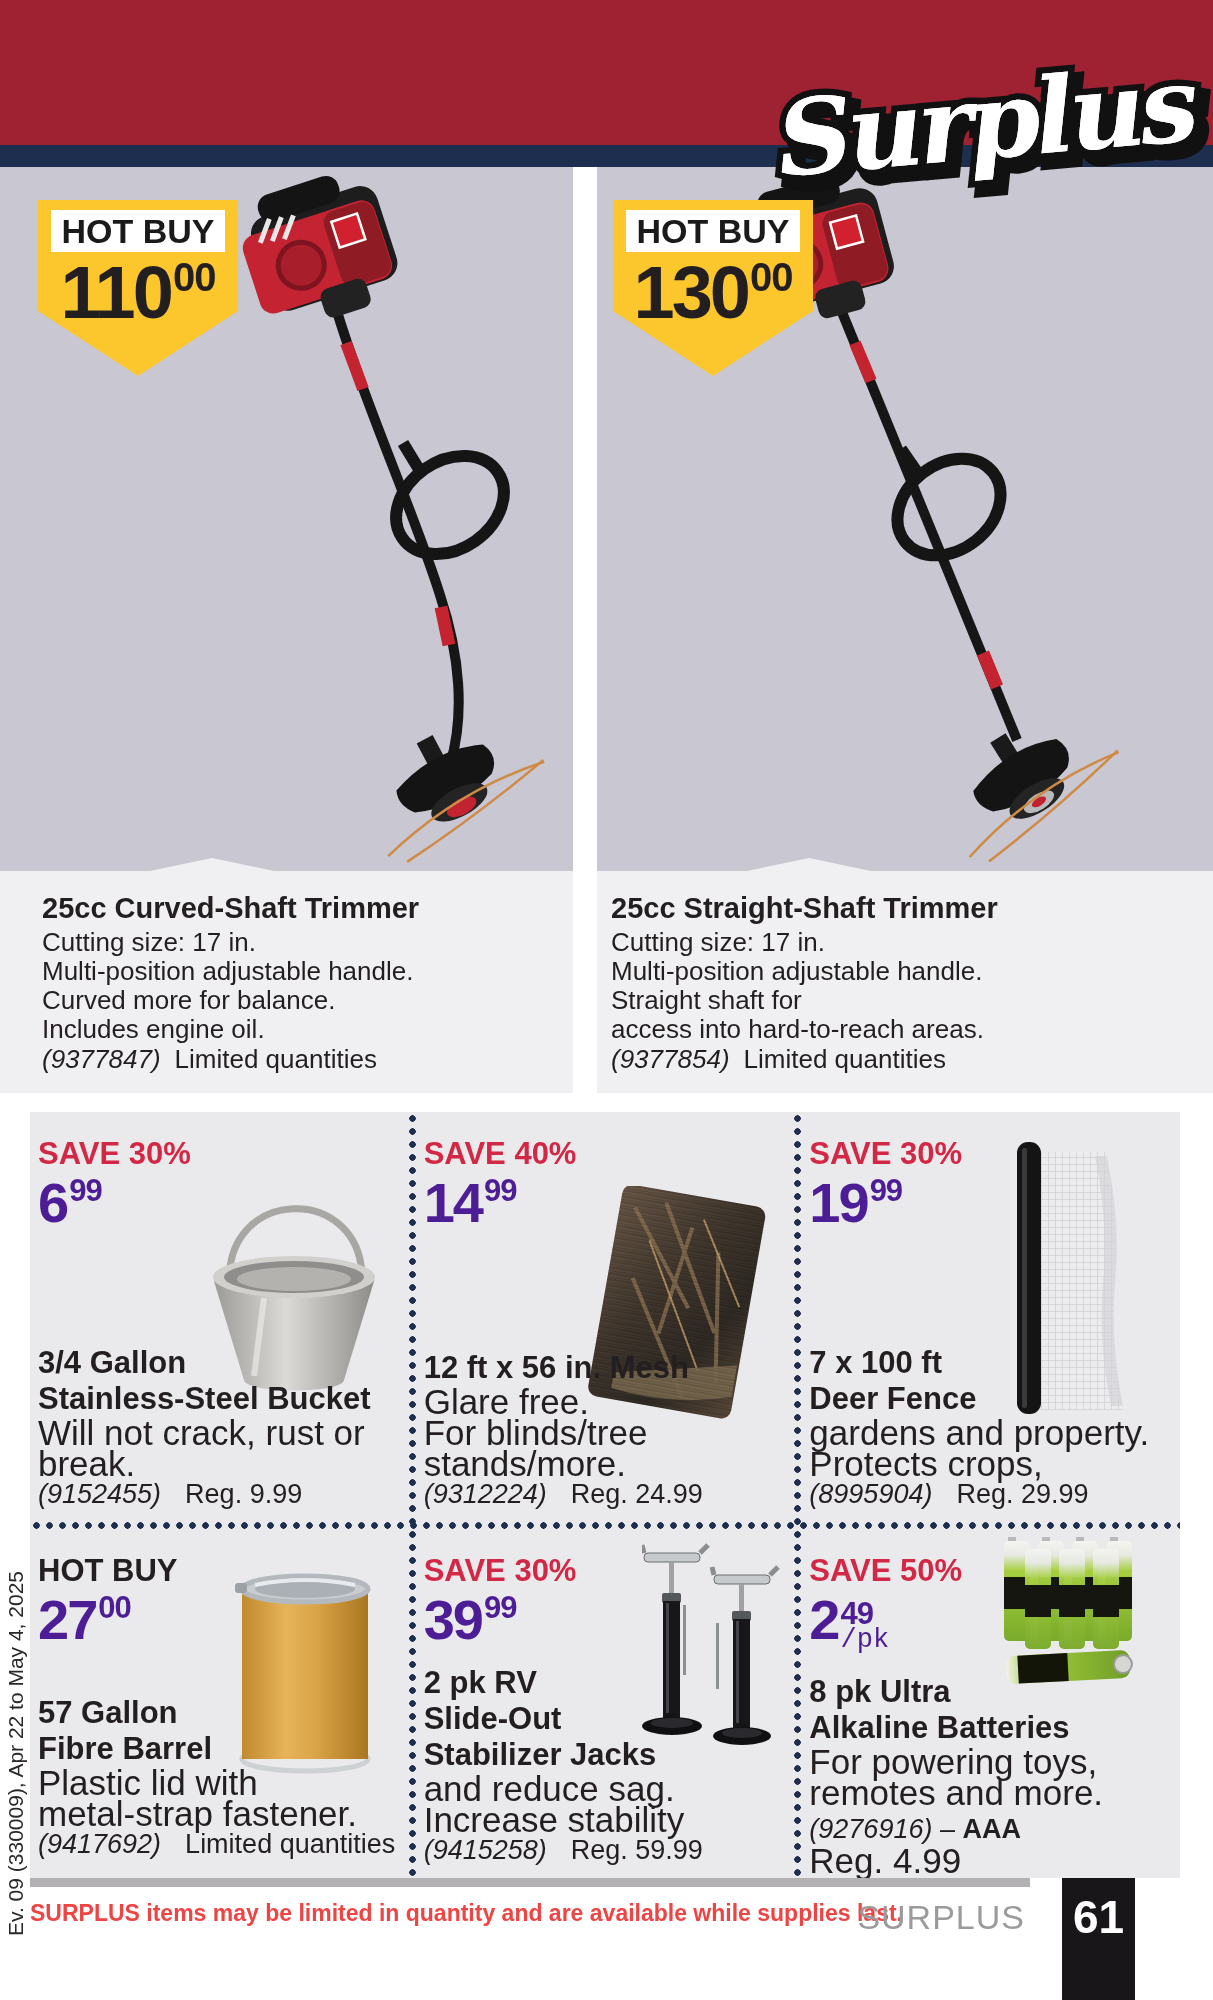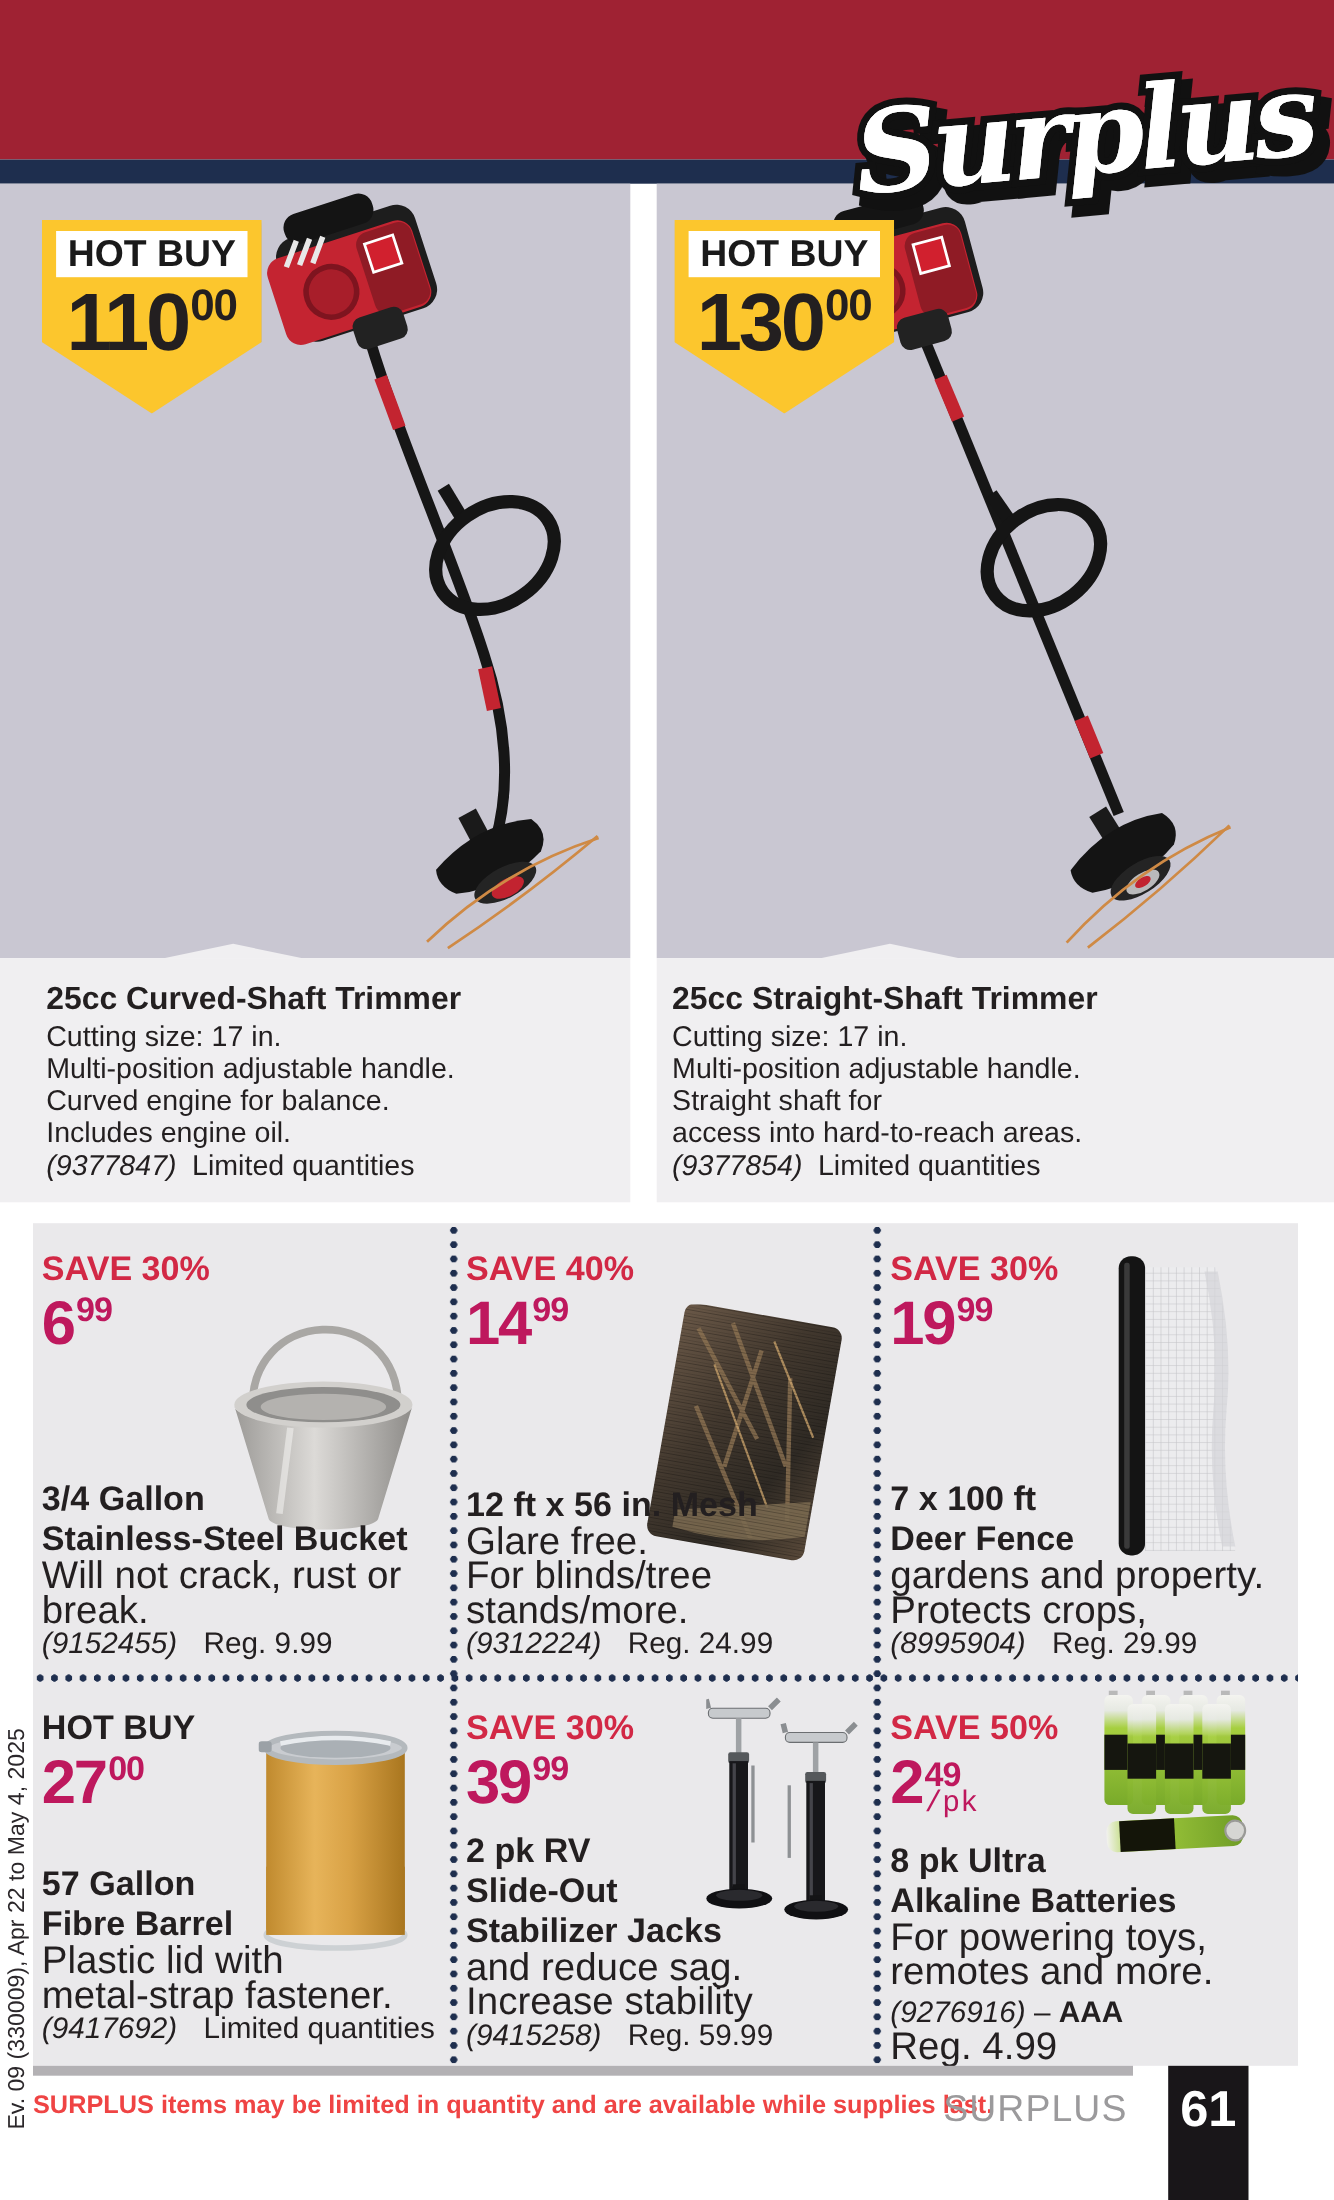--- a/index.html
+++ b/index.html
@@ -49,21 +49,21 @@
     background-image:radial-gradient(circle at 3.5px 6.5px,#1e2e4e 3px,transparent 3.5px);
     background-size:7px 13px;background-repeat:repeat-y;}
   .vdots-1{grid-column:2;}
   .vdots-2{grid-column:4;}
   .hdots{grid-column:1/6;grid-row:2;height:7px;
     background-image:radial-gradient(circle at 6.5px 3.5px,#1e2e4e 3px,transparent 3.5px);
     background-size:13px 7px;background-repeat:repeat-x;}
   .cell{position:relative;padding:24px 0 0 8px;box-sizing:border-box;}
   .save{font-size:31px;font-weight:700;color:#d22845;letter-spacing:0;}
   .save--black{color:#231f20;}
-  .price{font-size:56px;font-weight:700;letter-spacing:-2px;line-height:1;margin-top:3px;color:#be185d;}
+  .price{font-size:56px;font-weight:700;letter-spacing:-2px;line-height:1;margin-top:3px;color:#4c1d95;}
   .price .cents{font-size:31px;letter-spacing:-1px;position:relative;top:-21px;margin-left:2px;}
   .cents-stack{display:inline-block;vertical-align:top;line-height:26px;margin-left:2px;text-align:left;}
   .cents-stack .cents2{font-size:31px;font-weight:700;letter-spacing:-1px;}
   .cents-stack .perpk{font-size:27px;font-weight:400;letter-spacing:0;display:block;margin-top:0px;font-family:Liberation Mono, monospace;}
   .cell-text{position:absolute;left:8px;right:2px;bottom:12px;}
   .cell--batt .cell-text{bottom:2px;}
   .cell--barrel .cell-text{bottom:18px;}
   .g-title{font-size:31px;font-weight:700;line-height:36px;}
   .g-line{font-size:35px;line-height:31px;}
   .g-sku{font-size:27px;line-height:31px;}
@@ -129,21 +129,21 @@
           <ellipse cx="238" cy="633" rx="16" ry="8" fill="#c22330"></ellipse>
           <path d="M150,642 q92,-26 182,-10" fill="none" stroke="#cf8a45" stroke-width="2.5"></path>
           <path d="M164,656 q84,-8 168,-26" fill="none" stroke="#cf8a45" stroke-width="2.5"></path>
         </g>
       </svg>
     </div>
     <div class="desc">
       <div class="desc-title">25cc Curved-Shaft Trimmer</div>
       <div class="desc-line">Cutting size: 17 in.</div>
       <div class="desc-line">Multi-position adjustable handle.</div>
-      <div class="desc-line">Curved engine for balance.</div>
+      <div class="desc-line">Curved more for balance.</div>
       <div class="desc-line">Includes engine oil.</div>
       <div class="sku-line">
         <span class="sku">(9377847)</span><span class="sku-note">Limited quantities</span>
       </div>
     </div>
   </div>
 
   <div class="panel panel--right">
     <div class="photo">
       <div class="hotbuy-badge">

